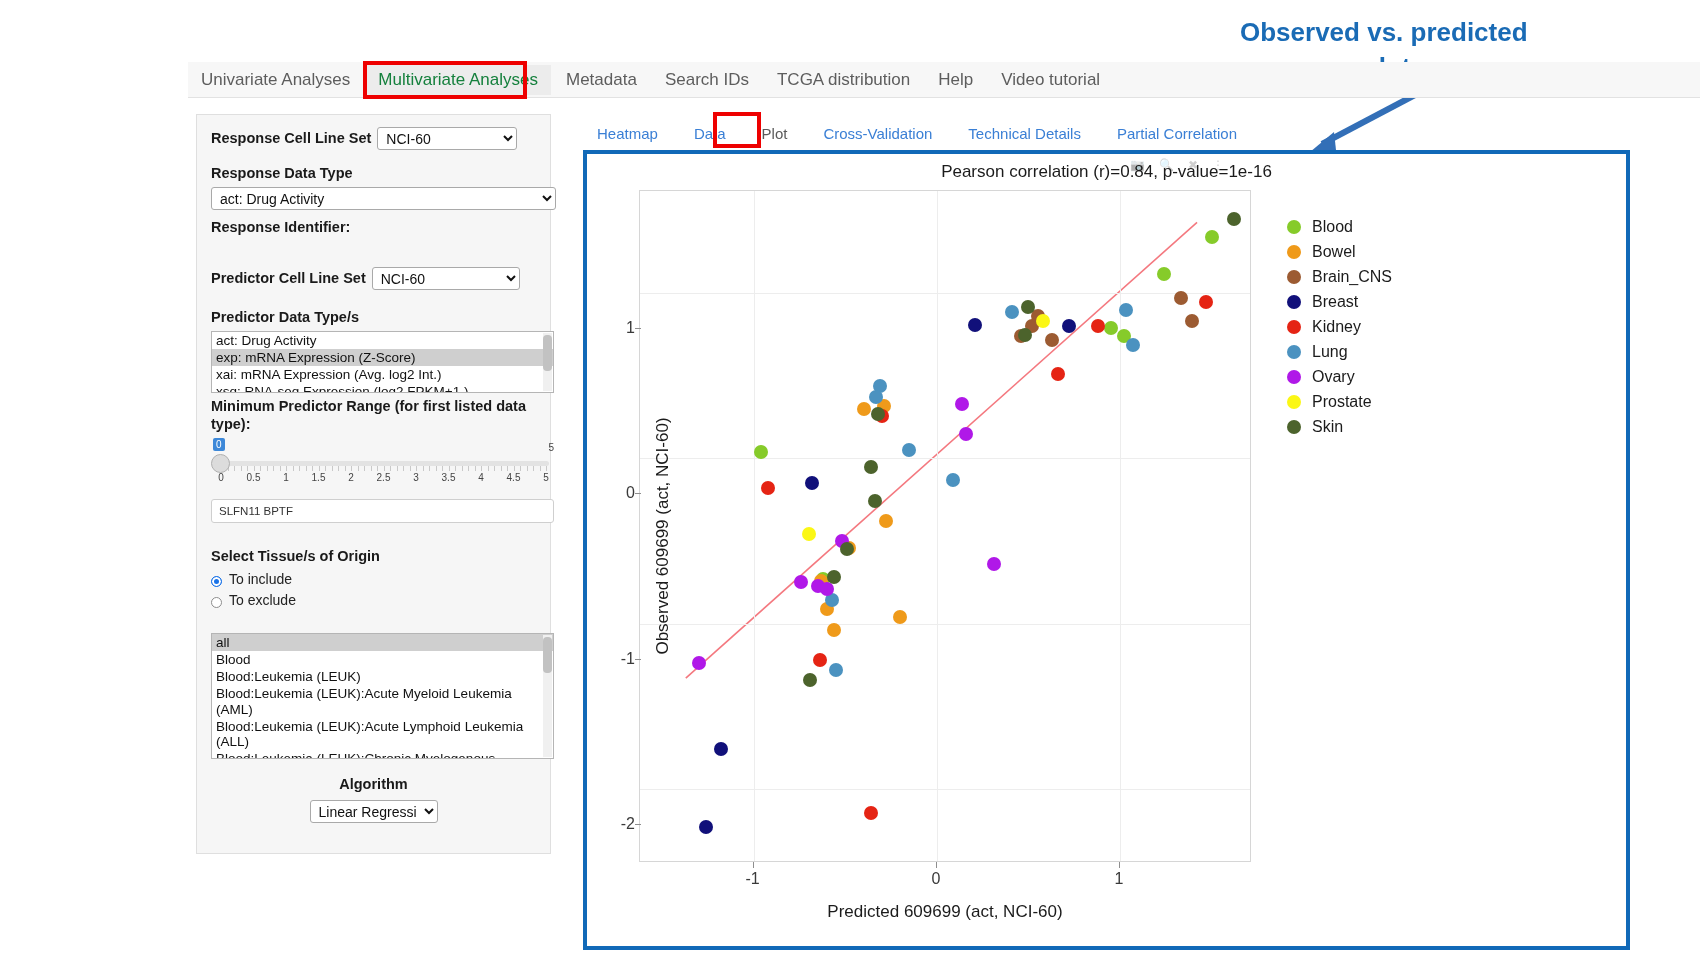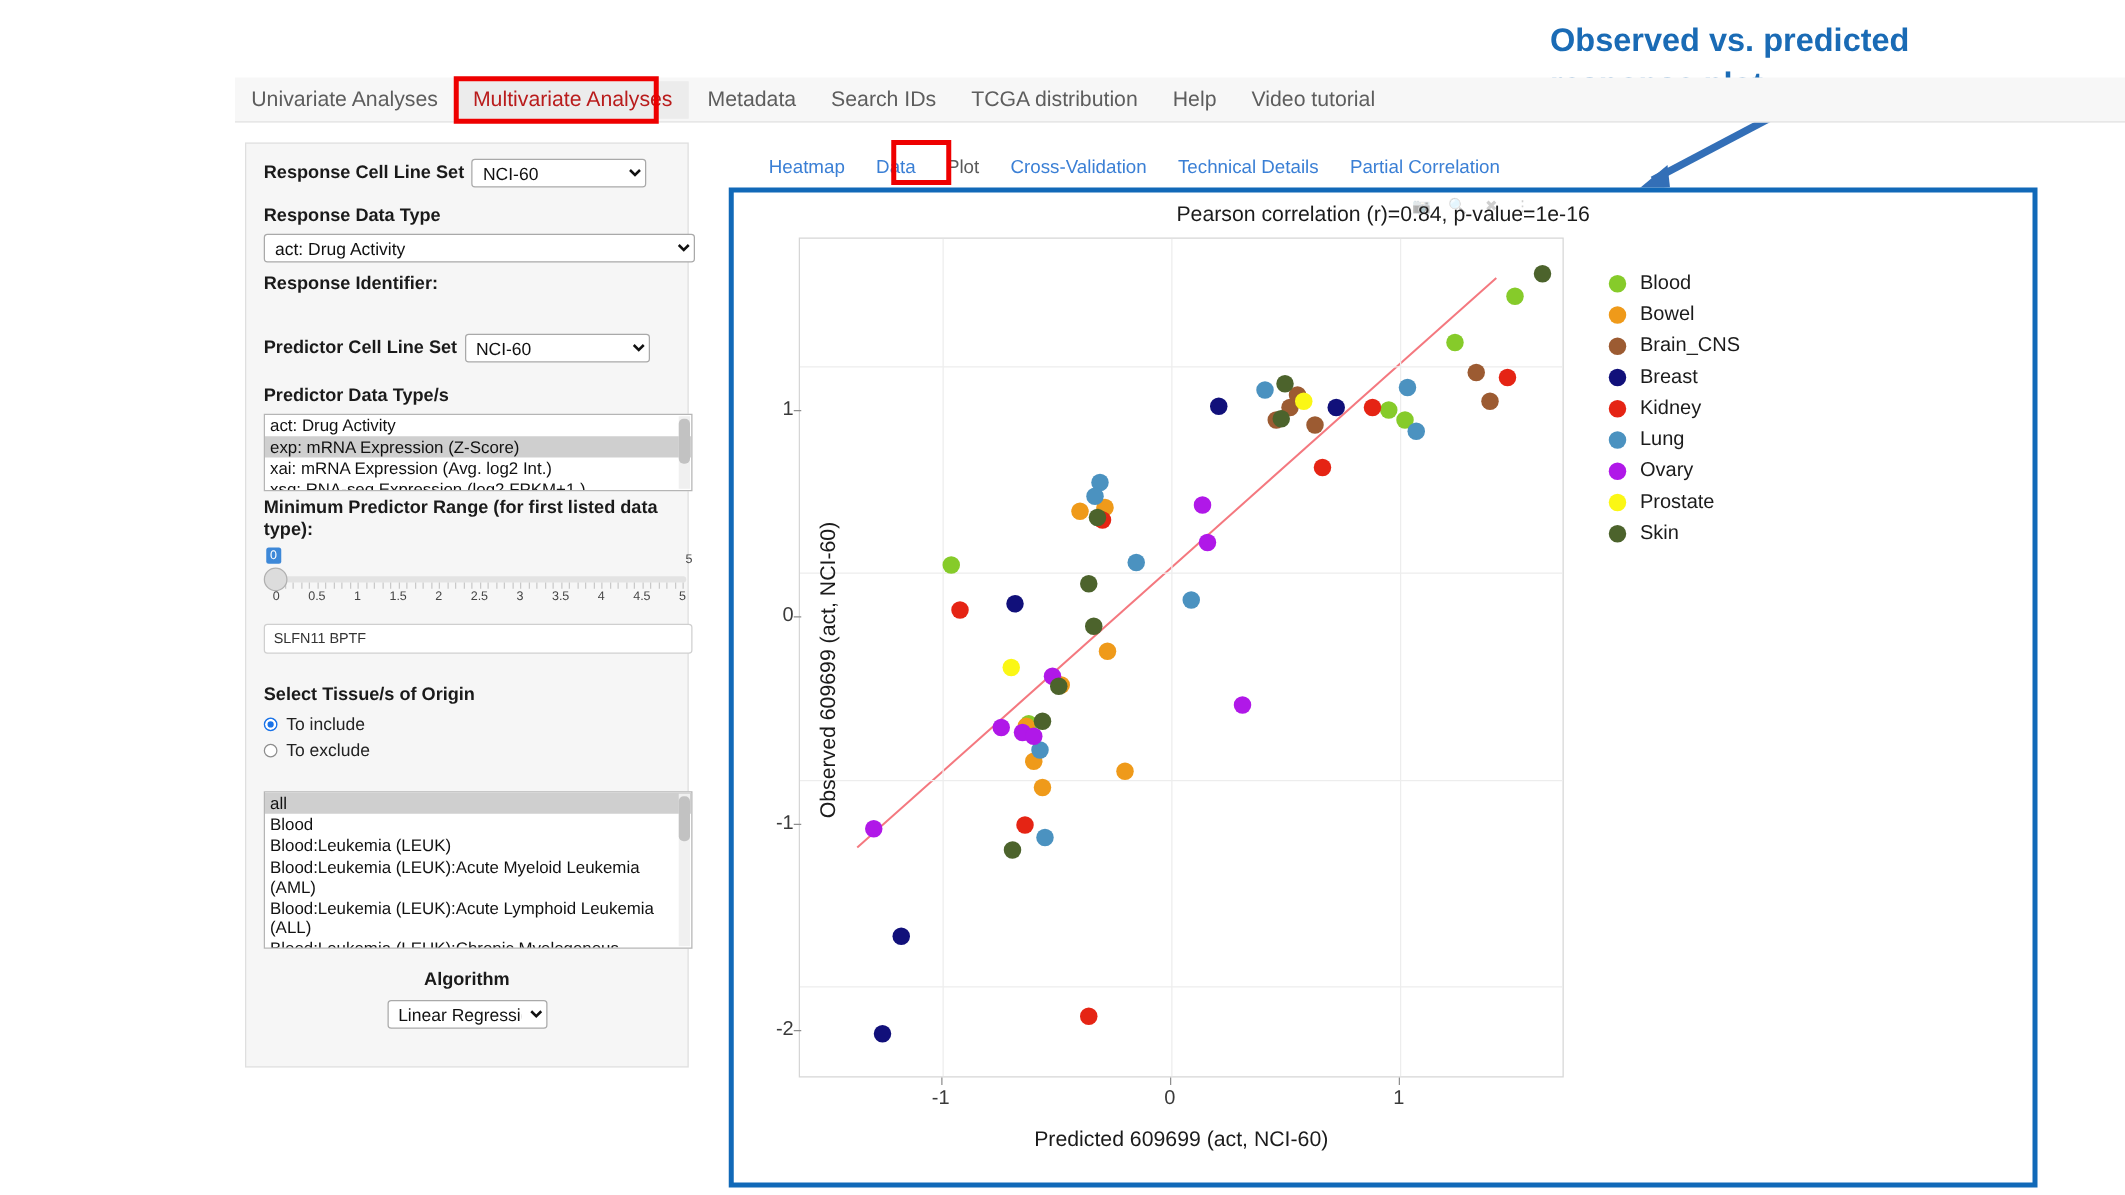--- a/index.html
+++ b/index.html
@@ -25,21 +25,21 @@
   #topnav {
     position:absolute; left:188px; top:62px; width:1512px; height:36px;
     background:#f7f7f7; border-bottom:1px solid #e2e2e2;
     display:flex; align-items:center;
   }
   #topnav .navitem {
     font-size:17px; color:#5d5d5d; padding:5px 13px; margin-right:2px;
     white-space:nowrap; cursor:pointer;
   }
   #topnav .navitem.active {
-    background:#ececec; color:#b91c1c;
+    background:#ececec; color:#15803d;
   }
   #nav-highlight {
     position:absolute; left:363px; top:61px; width:164px; height:38px;
     border:4px solid #ee0000; pointer-events:none;
   }
 
   
   #sidebar {
     position:absolute; left:196px; top:114px; width:355px; height:740px;
     background:#f6f6f6; border:1px solid #dfdfdf;
@@ -87,31 +87,31 @@
     background:#dcdcdc; border:1px solid #b0b0b0; border-radius:50%;
   }
   .slider-tickmarks { position:absolute; left:2px; top:28px; width:336px; height:6px; }
   .slider-tickmarks i { position:absolute; top:0; width:1px; height:5px; background:#c9c9c9; }
   .slider-ticks {
     position:absolute; left:0; top:34px; width:345px; height:14px;
   }
   .slider-ticks span { position:absolute; font-size:10px; color:#444; transform:translateX(-50%); }
   .slider-max { position:absolute; right:2px; top:4px; font-size:10px; color:#444; }
 
-  .radiorow { display:flex; align-items:center; gap:7px; margin:5px 0; font-size:14px; }
+  .radiorow { display:flex; align-items:flex-end; gap:7px; margin:5px 0; font-size:14px; }
   .radio {
     width:11px; height:11px; border-radius:50%; border:1px solid #8d8d8d; background:#fff;
     display:inline-block; position:relative; flex:none;
   }
   .radio.on { border-color:#1a73e8; background:#1a73e8; box-shadow:inset 0 0 0 2px #fff; }
 
   
   #subtabs {
-    position:absolute; left:603px; top:118px; width:560px; height:30px;
-    display:flex; align-items:center; gap:1px;
+    position:absolute; left:585px; top:118px; width:560px; height:30px;
+    display:flex; align-items:center; gap:12px;
   }
   #subtabs .st { font-size:15px; color:#3a7fd5; padding:3px 12px; cursor:pointer; white-space:nowrap; }
   #subtabs .st.active { color:#5a5a5a; }
   #plot-tab-highlight {
     position:absolute; left:713px; top:112px; width:48px; height:36px;
     border:4px solid #ee0000; pointer-events:none;
   }
 
   #plotpanel {
     position:absolute; left:583px; top:150px; width:1047px; height:800px;

